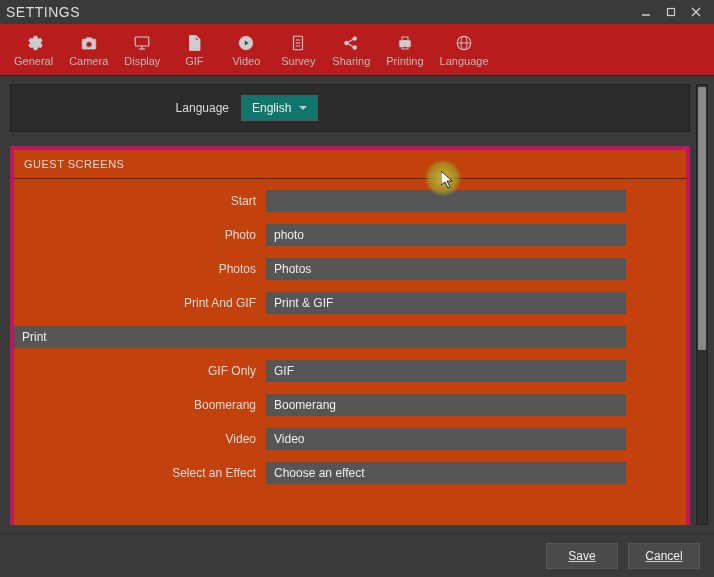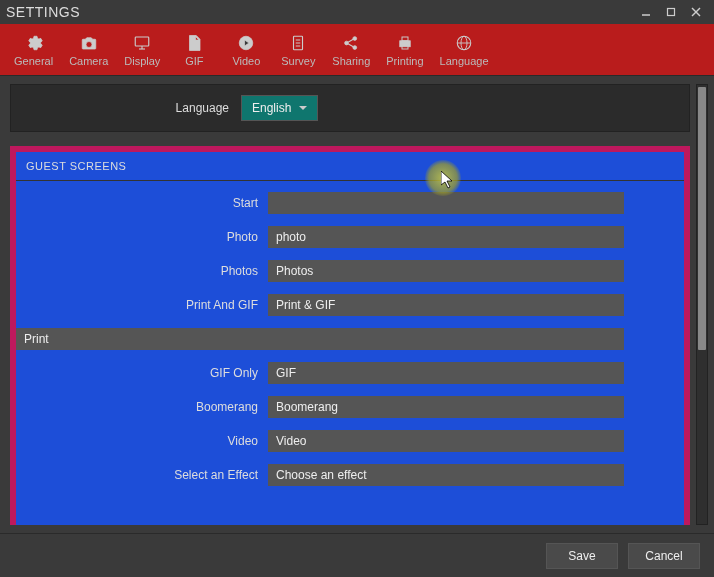--- a/index.html
+++ b/index.html
@@ -111,22 +111,22 @@
       cursor: pointer;
       border: 1px solid #555;
     }
     .lang-select .caret-down {
       width: 0; height: 0;
       border-left: 4px solid transparent;
       border-right: 4px solid transparent;
       border-top: 4px solid #ccc;
     }
     .guest-panel {
-      background: #1d4ed8;
-      border: 6px solid #be185d;
+      background: #c2410c;
+      border: 4px solid #be185d;
     }
     .guest-header {
       padding: 8px 10px;
       font-size: 11px;
       letter-spacing: 0.5px;
       color: #ddd;
       border-bottom: 1px solid #333;
     }
     .form-row {
       display: flex;
@@ -178,20 +178,21 @@
       position: absolute;
       bottom: 0; left: 0; right: 0;
       height: 44px;
       background: #3a3a3a;
       border-top: 1px solid #2a2a2a;
       display: flex;
       align-items: center;
       justify-content: flex-end;
       padding-right: 14px;
       gap: 10px;
+      text-decoration: underline;
     }
     .btn {
       background: #4a4a4a;
       color: #eee;
       border: 1px solid #555;
       width: 72px;
       height: 26px;
       font-size: 12px;
       display: inline-flex;
       align-items: center;

